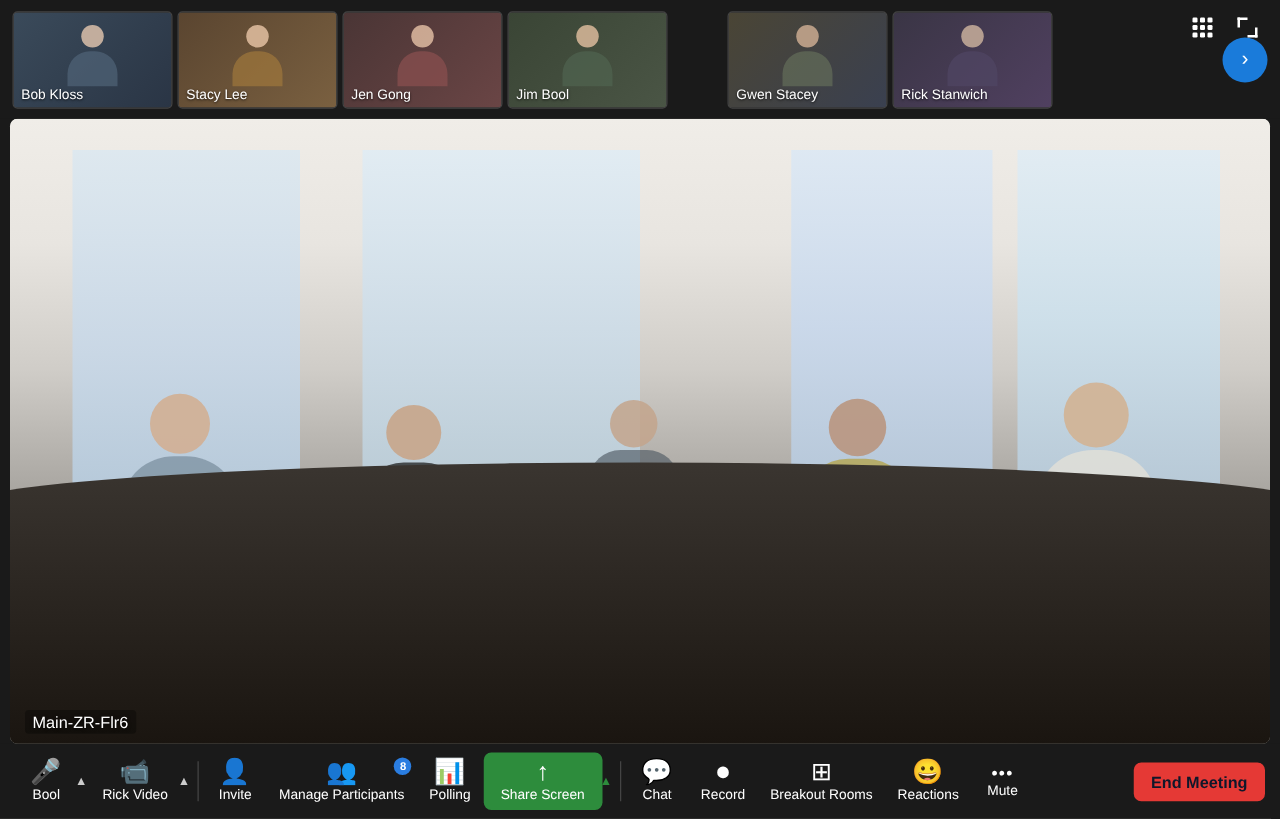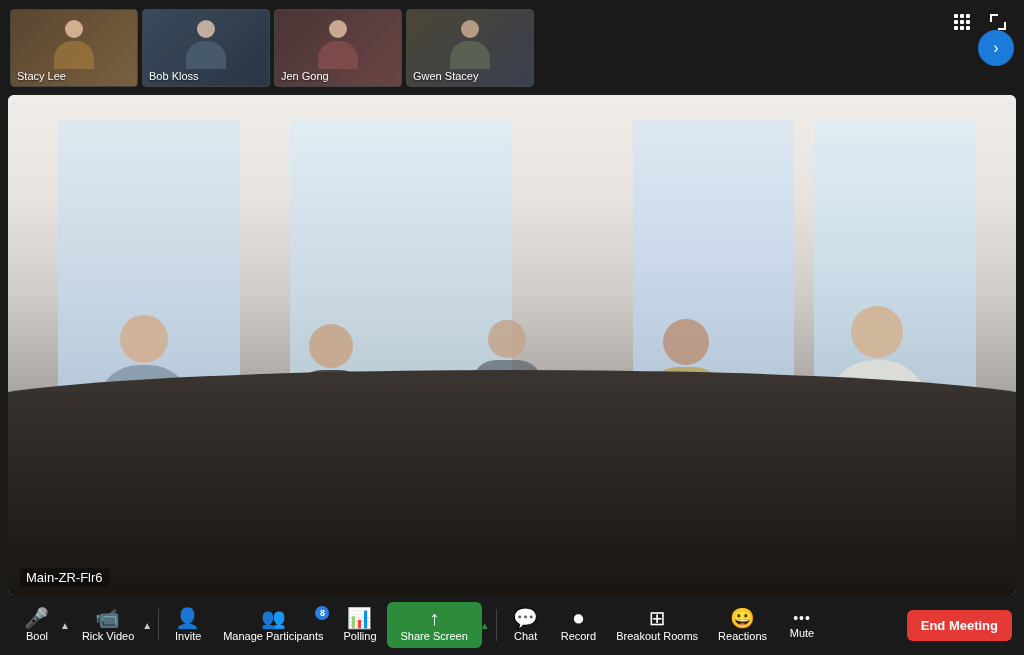--- a/index.html
+++ b/index.html
@@ -52,21 +52,21 @@
       font-size: 11px;
       text-shadow: 0 1px 2px rgba(0,0,0,0.8);
       font-weight: 500;
     }
 
     
     .p1-bg { background: linear-gradient(135deg, #3a4a5a 0%, #2a3545 100%); }
     .p2-bg { background: linear-gradient(135deg, #5a4530 0%, #7a6040 100%); }
     .p3-bg { background: linear-gradient(135deg, #4a3535 0%, #6a4545 100%); text-align: right; }
     .p4-bg { background: linear-gradient(135deg, #3a4535 0%, #4a5545 100%); }
-    .p5-bg { background: linear-gradient(135deg, #4a4535 0%, #3a4050 100%); }
+    .p5-bg { background: linear-gradient(135deg, #4a4535 0%, #3a4050 100%); margin-left: 44px; }
     .p6-bg { background: linear-gradient(135deg, #3a3545 0%, #504060 100%); }
 
     
     .person-icon {
       width: 40px;
       height: 55px;
       position: relative;
     }
     .person-head {
       width: 18px;
@@ -304,21 +304,21 @@
       border-radius: 6px;
       padding: 6px 14px;
     }
 
     .end-meeting-btn {
       margin-left: auto;
       background: #e53935;
       border-radius: 6px;
       padding: 8px 14px;
       cursor: pointer;
-      color: #ffffff;
+      color: #0f172a;
       font-size: 13px;
       font-weight: 600;
       white-space: nowrap;
     }
 
     
     .badge {
       background: #2a7de1;
       color: white;
       font-size: 9px;
@@ -382,61 +382,79 @@
       height: 32px;
       background: #444;
       margin: 0 4px;
     }
   </style>
 </head>
 <body>
 
 <div class="top-bar">
 
+  <div class="participant-thumb p1-bg">
+    <div class="thumb-bg">
+      <div class="person-icon">
+        <div class="person-head" style="background: rgba(210,185,165,0.9);"></div>
+        <div class="person-body" style="background: rgba(80,100,120,0.7); width:40px; height:28px;"></div>
+      </div>
+    </div>
+    <span class="thumb-label">Bob Kloss</span>
+  </div>
+
   <div class="participant-thumb p2-bg">
     <div class="thumb-bg">
       <div class="person-icon">
         <div class="person-head" style="background: rgba(220,185,155,0.9);"></div>
         <div class="person-body" style="background: rgba(160,120,60,0.7); width:40px; height:28px;"></div>
       </div>
     </div>
     <span class="thumb-label">Stacy Lee</span>
   </div>
 
-  <div class="participant-thumb p1-bg">
-    <div class="thumb-bg">
-      <div class="person-icon">
-        <div class="person-head" style="background: rgba(210,185,165,0.9);"></div>
-        <div class="person-body" style="background: rgba(80,100,120,0.7); width:40px; height:28px;"></div>
-      </div>
-    </div>
-    <span class="thumb-label">Bob Kloss</span>
-  </div>
-
   <div class="participant-thumb p3-bg">
     <div class="thumb-bg">
       <div class="person-icon">
         <div class="person-head" style="background: rgba(215,180,155,0.9);"></div>
         <div class="person-body" style="background: rgba(140,80,80,0.7); width:40px; height:28px;"></div>
       </div>
     </div>
     <span class="thumb-label">Jen Gong</span>
   </div>
 
+  <div class="participant-thumb p4-bg">
+    <div class="thumb-bg">
+      <div class="person-icon">
+        <div class="person-head" style="background: rgba(210,180,150,0.9);"></div>
+        <div class="person-body" style="background: rgba(80,100,80,0.7); width:40px; height:28px;"></div>
+      </div>
+    </div>
+    <span class="thumb-label">Jim Bool</span>
+  </div>
 
   <div class="participant-thumb p5-bg">
     <div class="thumb-bg">
       <div class="person-icon">
         <div class="person-head" style="background: rgba(195,165,140,0.9);"></div>
         <div class="person-body" style="background: rgba(100,110,90,0.7); width:40px; height:28px;"></div>
       </div>
     </div>
     <span class="thumb-label">Gwen Stacey</span>
   </div>
 
+  <div class="participant-thumb p6-bg">
+    <div class="thumb-bg">
+      <div class="person-icon">
+        <div class="person-head" style="background: rgba(200,175,155,0.85);"></div>
+        <div class="person-body" style="background: rgba(80,70,100,0.7); width:40px; height:28px;"></div>
+      </div>
+    </div>
+    <span class="thumb-label">Rick Stanwich</span>
+  </div>
 
   <div class="nav-arrow">
     <span>›</span>
   </div>
 
   <div class="top-right-controls">
     <div class="grid-icon-btn">
       <div class="grid-dots">
         <div class="grid-dot"></div>
           <div class="grid-dot"></div>

